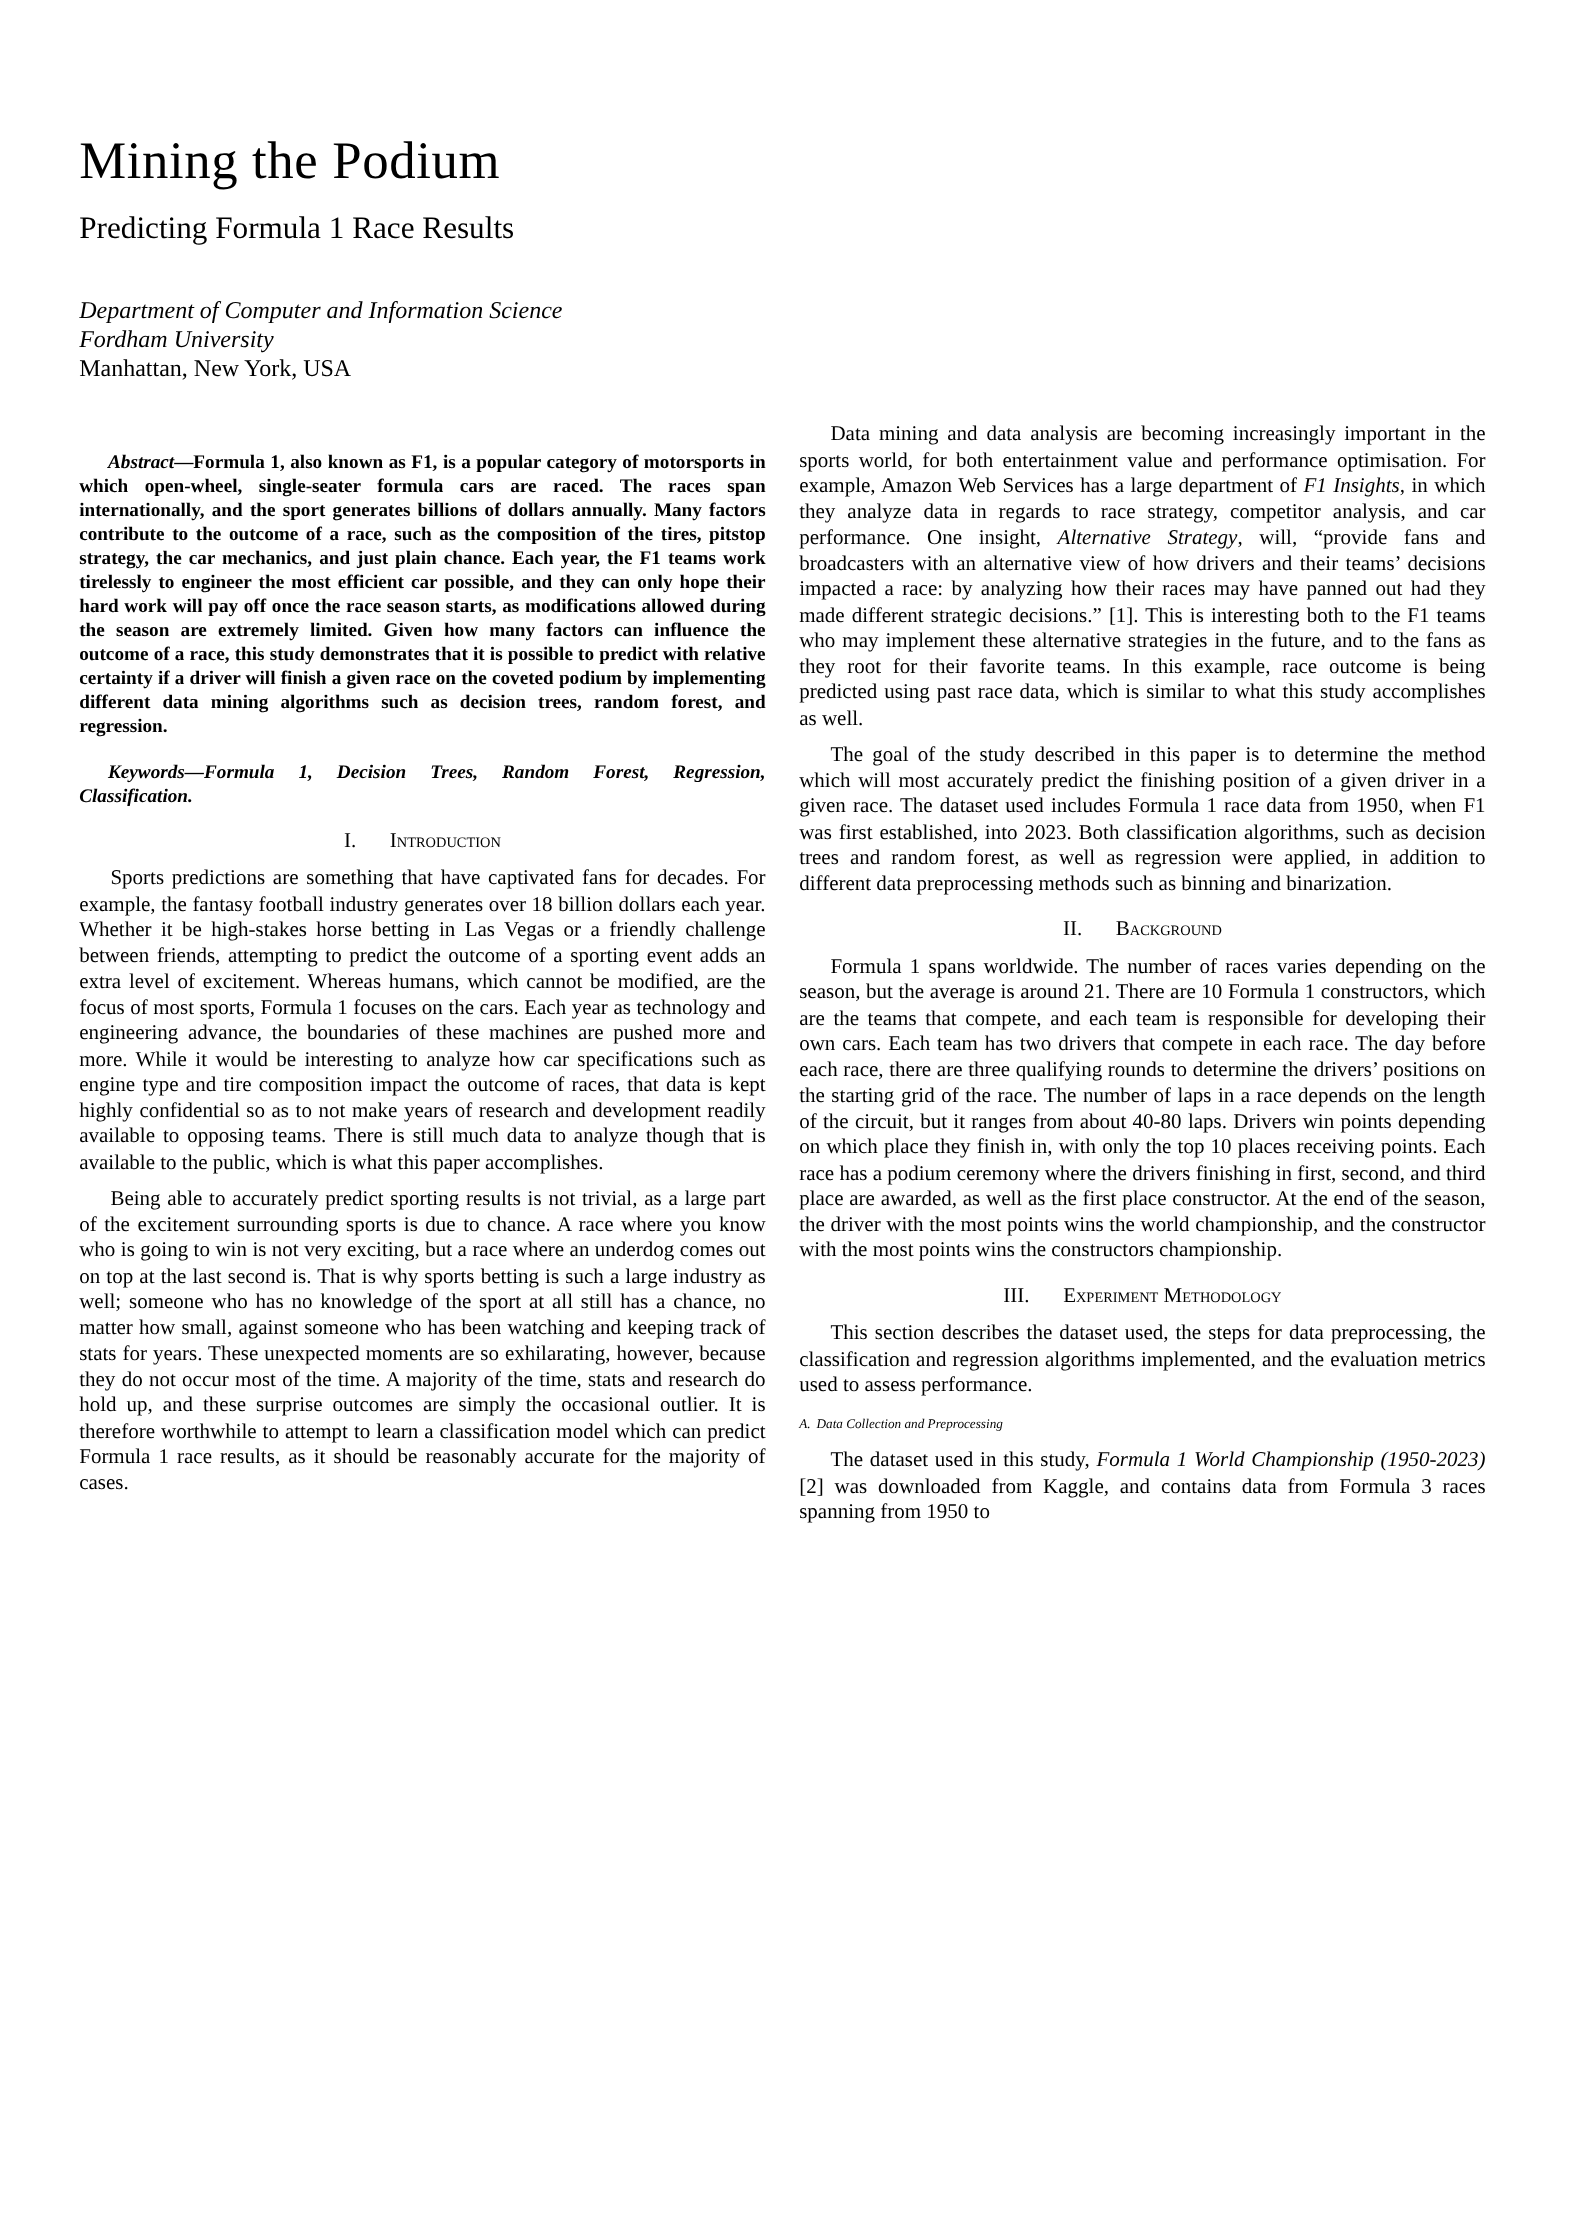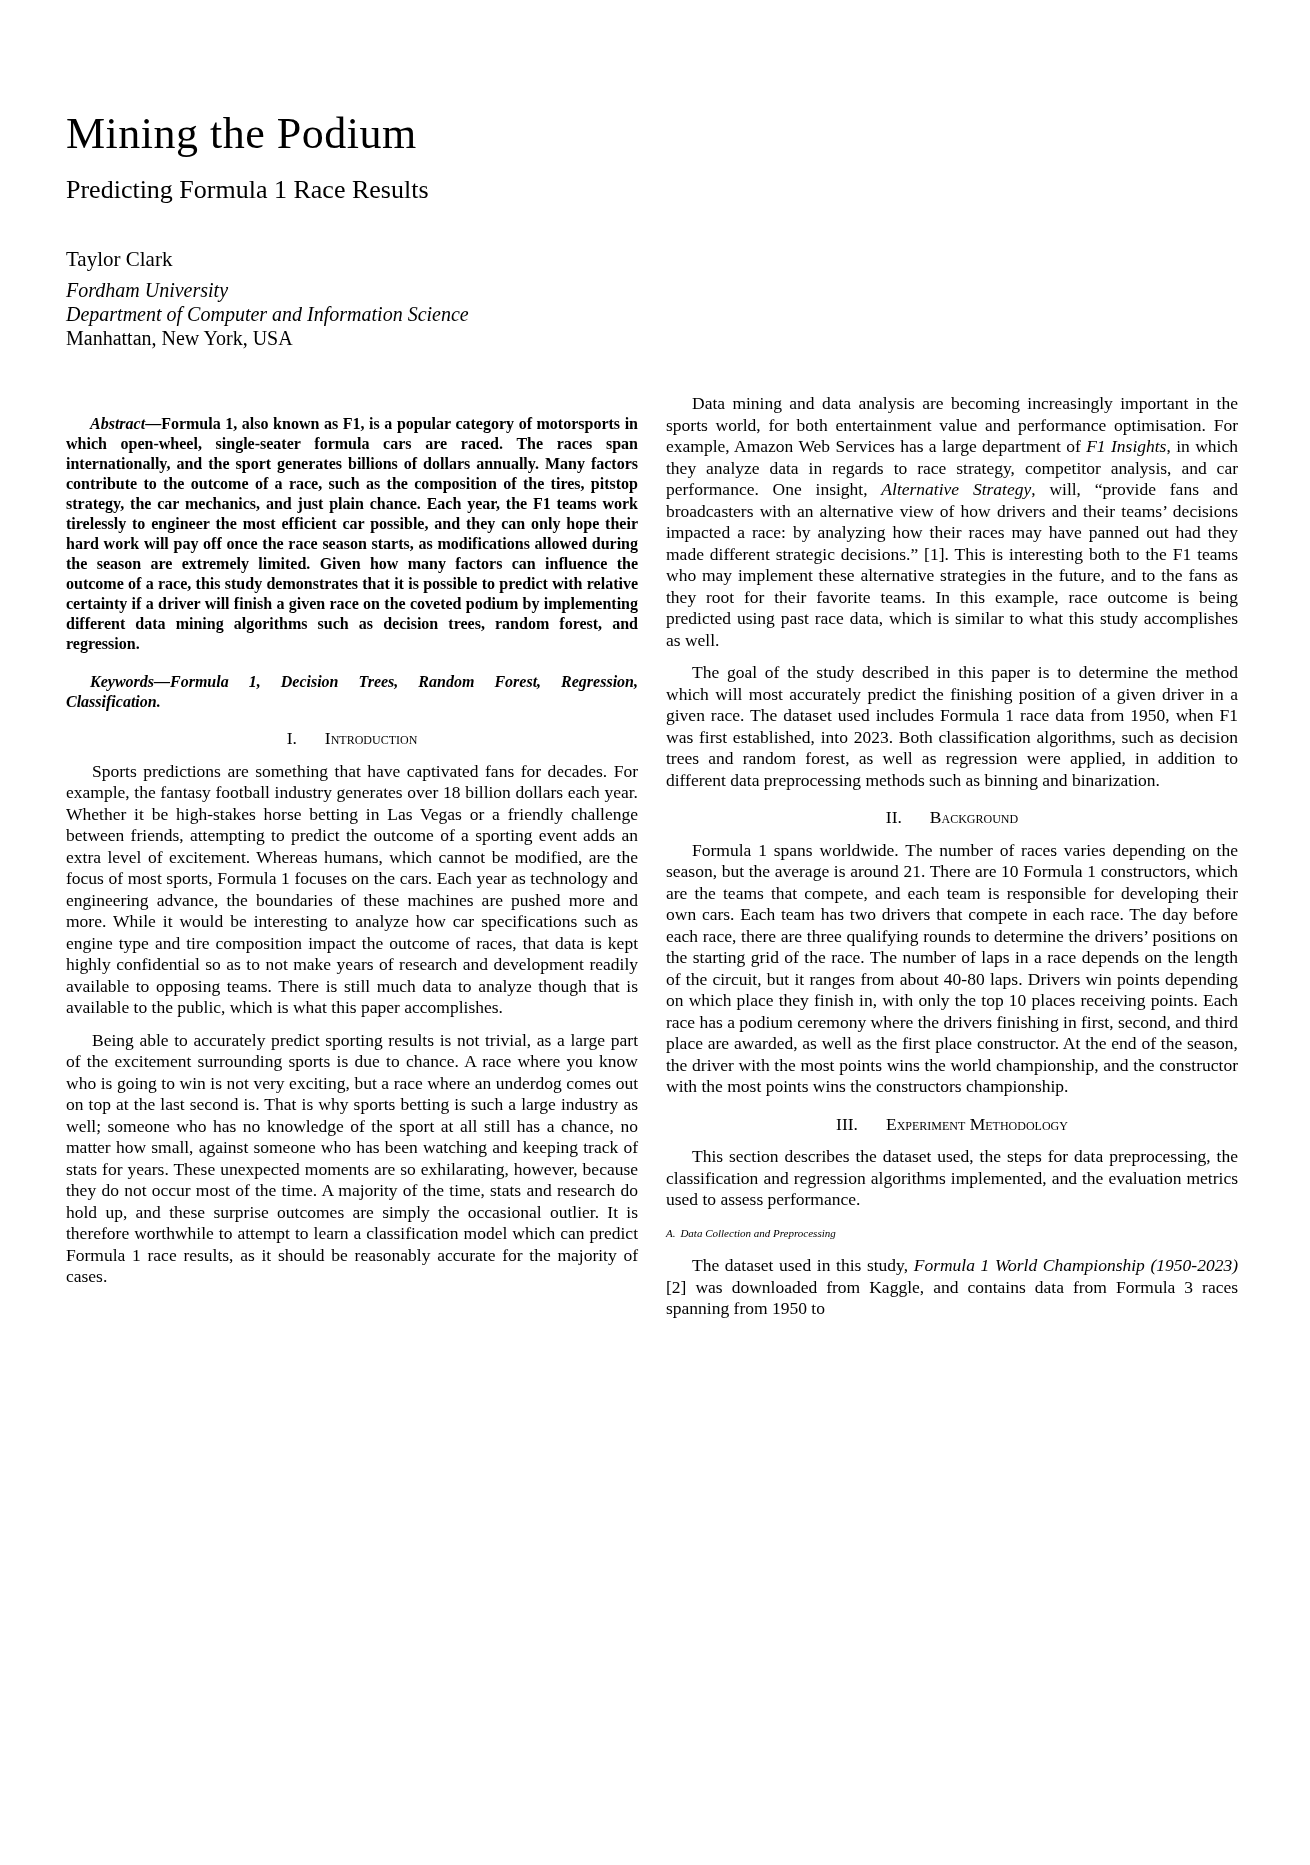--- a/index.html
+++ b/index.html
@@ -81,36 +81,35 @@
     font-weight: 400;
     font-size: 11px;
     text-align: left;
     margin: 12px 0 8px 0;
   }
   .subsection-heading .sub-title { margin-left: 0.45em; }
 
   
   .body-par {
     text-indent: 26px;
-    margin: 11px 0 9px 0;
+    margin: 0 0 9px 0;
   }
   .body-par i { font-style: italic; }
 </style>
 </head>
 <body>
 
 <div class="page">
 
   <header class="title-block">
     <h1 class="paper-title">Mining the Podium</h1>
     <h2 class="paper-subtitle">Predicting Formula 1 Race Results</h2>
     <div class="author-block">
-      <div class="author-name">Taylor Clark</div>
+      <div class="aff-line italic">Department of Computer and Information Science</div>
       <div class="aff-line italic">Fordham University</div>
-      <div class="aff-line italic">Department of Computer and Information Science</div>
       <div class="aff-line">Manhattan, New York, USA</div>
     </div>
   </header>
 
   <div class="columns">
 
     <div class="col">
 
       <p class="abstract"><span class="ab-label">Abstract</span><span>—</span><span>Formula 1, also known as F1, is a popular category of motorsports in which open-wheel, single-seater formula cars are raced. The races span internationally, and the sport generates billions of dollars annually. Many factors contribute to the outcome of a race, such as the composition of the tires, pitstop strategy, the car mechanics, and just plain chance. Each year, the F1 teams work tirelessly to engineer the most efficient car possible, and they can only hope their hard work will pay off once the race season starts, as modifications allowed during the season are extremely limited. Given how many factors can influence the outcome of a race, this study demonstrates that it is possible to predict with relative certainty if a driver will finish a given race on the coveted podium by implementing different data mining algorithms such as decision trees, random forest, and regression.</span></p>
 

